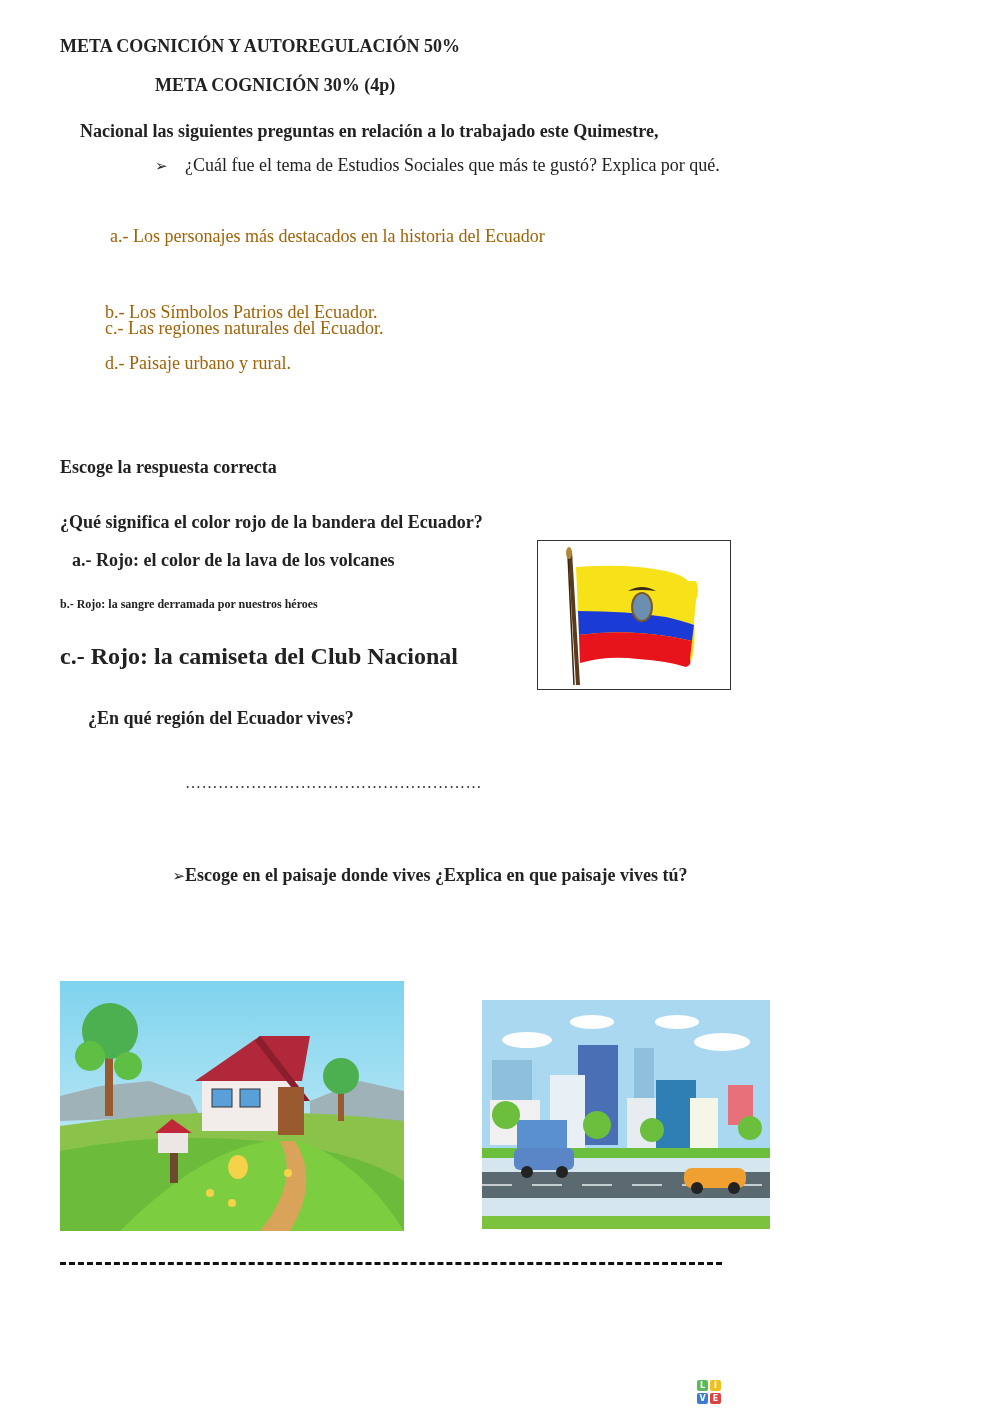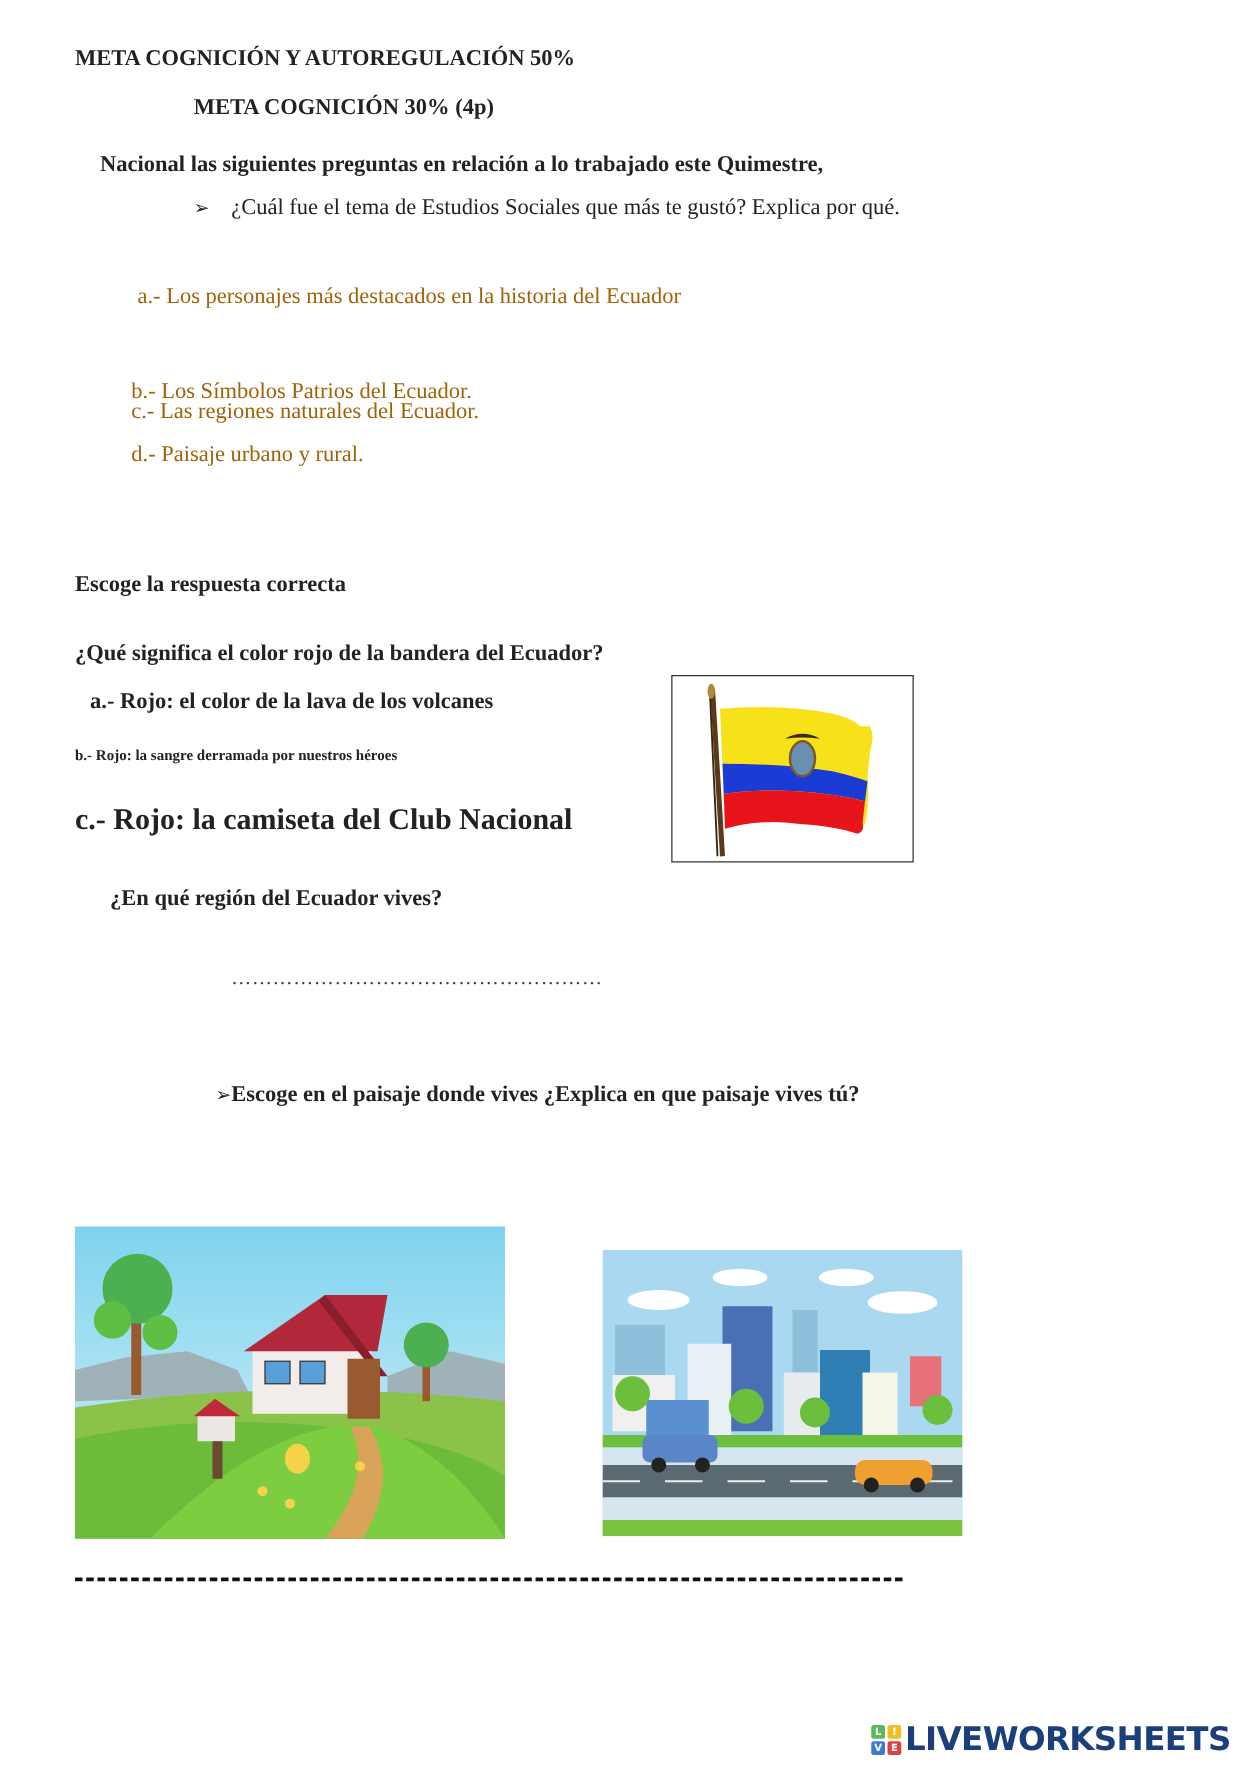--- a/index.html
+++ b/index.html
@@ -149,14 +149,13 @@
 
 <div class="abs divider"></div>
 
 <div class="abs logo">
   <div class="logo-tiles">
     <span class="tile" style="background:#5cb85c">L</span>
     <span class="tile" style="background:#f0c020">I</span>
     <span class="tile" style="background:#3a7bd5">V</span>
     <span class="tile" style="background:#e04040">E</span>
   </div>
-  <span class="logo-text" style="color:#1b3f7a">LIVEWORKSHEETS</span>
 </div>
 
 </body></html>

